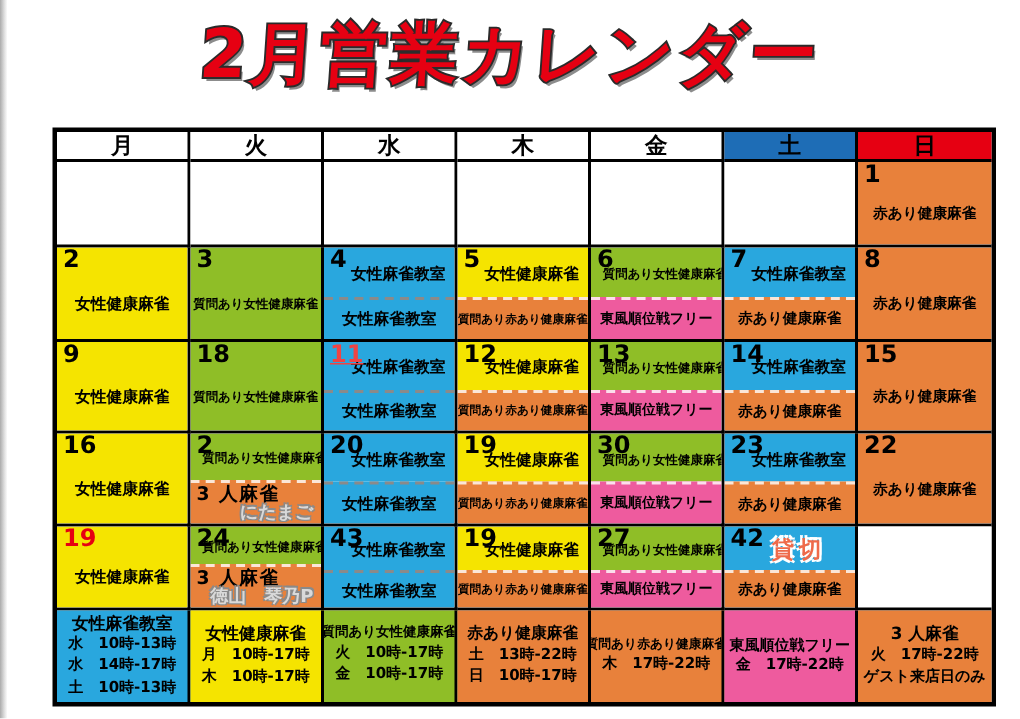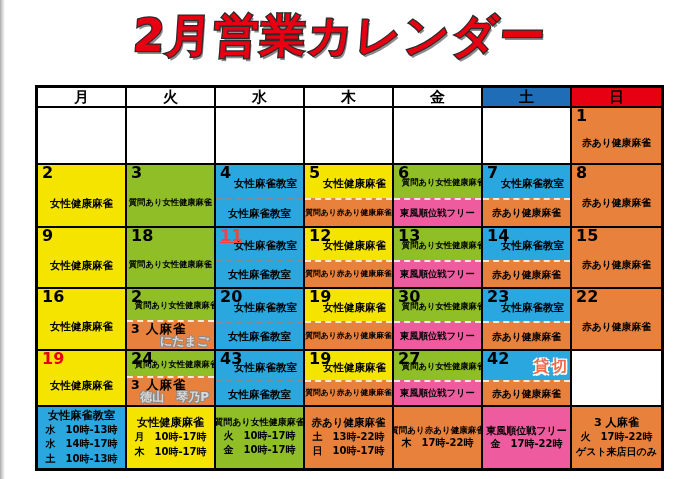--- a/index.html
+++ b/index.html
@@ -325,21 +325,21 @@
             <div class="label" style="font-size: 8.3px;">質問あり女性健康麻雀</div>
           </div>
           <div class="section sec-bottom" style="background: rgb(238, 91, 158); border-top: 2px dashed rgba(255, 255, 255, 0.8);">
             <div class="label" style="font-size: 9.3px;">東風順位戦フリー</div>
           </div>
         </div>
         <div class="num">27</div>
       </div>
       <div class="cell day">
         <div class="sections">
-          <div class="section sec-top" style="background: rgb(41, 167, 222); align-items: flex-end;">
+          <div class="section sec-top" style="background: rgb(41, 167, 222);">
             <div class="label kashikiri" style="color: rgb(239, 106, 74);">貸切</div>
           </div>
           <div class="section sec-bottom" style="background: rgb(232, 129, 59); border-top: 2px dashed rgba(255, 255, 255, 0.8);">
             <div class="label" style="font-size: 9.8px;">赤あり健康麻雀</div>
           </div>
         </div>
         <div class="num">42</div>
       </div>
       <div class="cell empty"></div>
       <div class="cell legend lastrow" style="background: rgb(41, 167, 222);">

